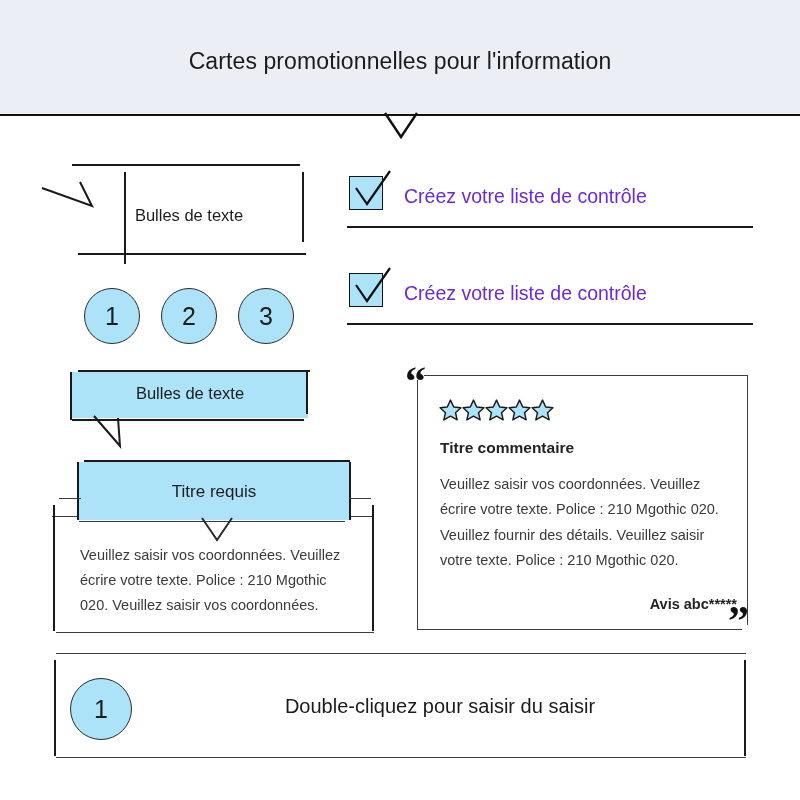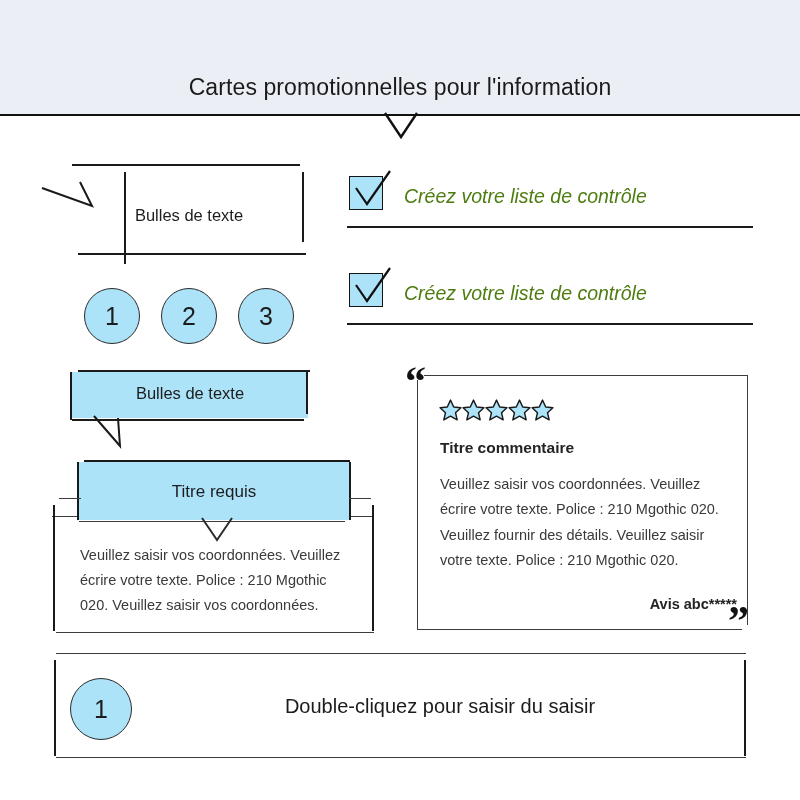--- a/index.html
+++ b/index.html
@@ -28,21 +28,20 @@
     background: #ebeff5;
   }
   #header-title {
     left: 0; top: 48px;
     width: 800px;
     text-align: center;
     font-size: 23px;
     letter-spacing: .1px;
     color: #1b1b1b;
     white-space: nowrap;
-    margin-top: 26px;
   }
   #header-rule {
     left: 0; top: 114px;
     width: 800px; height: 0;
     border-top: 2.5px solid #111;
   }
   #header-notch { left: 376px; top: 112px; }
 
   
   .hline { height: 0; border-top: 2px solid #1a1a1a; }
@@ -84,23 +83,22 @@
   
   .check-box {
     width: 34px; height: 34px;
     background: #ace3f9;
     border: 1.8px solid #141414;
     box-sizing: border-box;
   }
   .check-mark { overflow: visible; }
   .check-label {
     font-size: 19.5px;
-    color: #4d7c0f;
+    color: #6d28d9;
     white-space: nowrap;
-    font-style: italic;
   }
   #check1-box   { left: 349px; top: 176px; }
   #check1-mark  { left: 349px; top: 169px; }
   #check1-label { left: 404px; top: 185px; }
   #check1-rule  { left: 347px; top: 226px; width: 406px; }
 
   #check2-box   { left: 349px; top: 273px; }
   #check2-mark  { left: 349px; top: 266px; }
   #check2-label { left: 404px; top: 282px; }
   #check2-rule  { left: 347px; top: 323px; width: 406px; }

